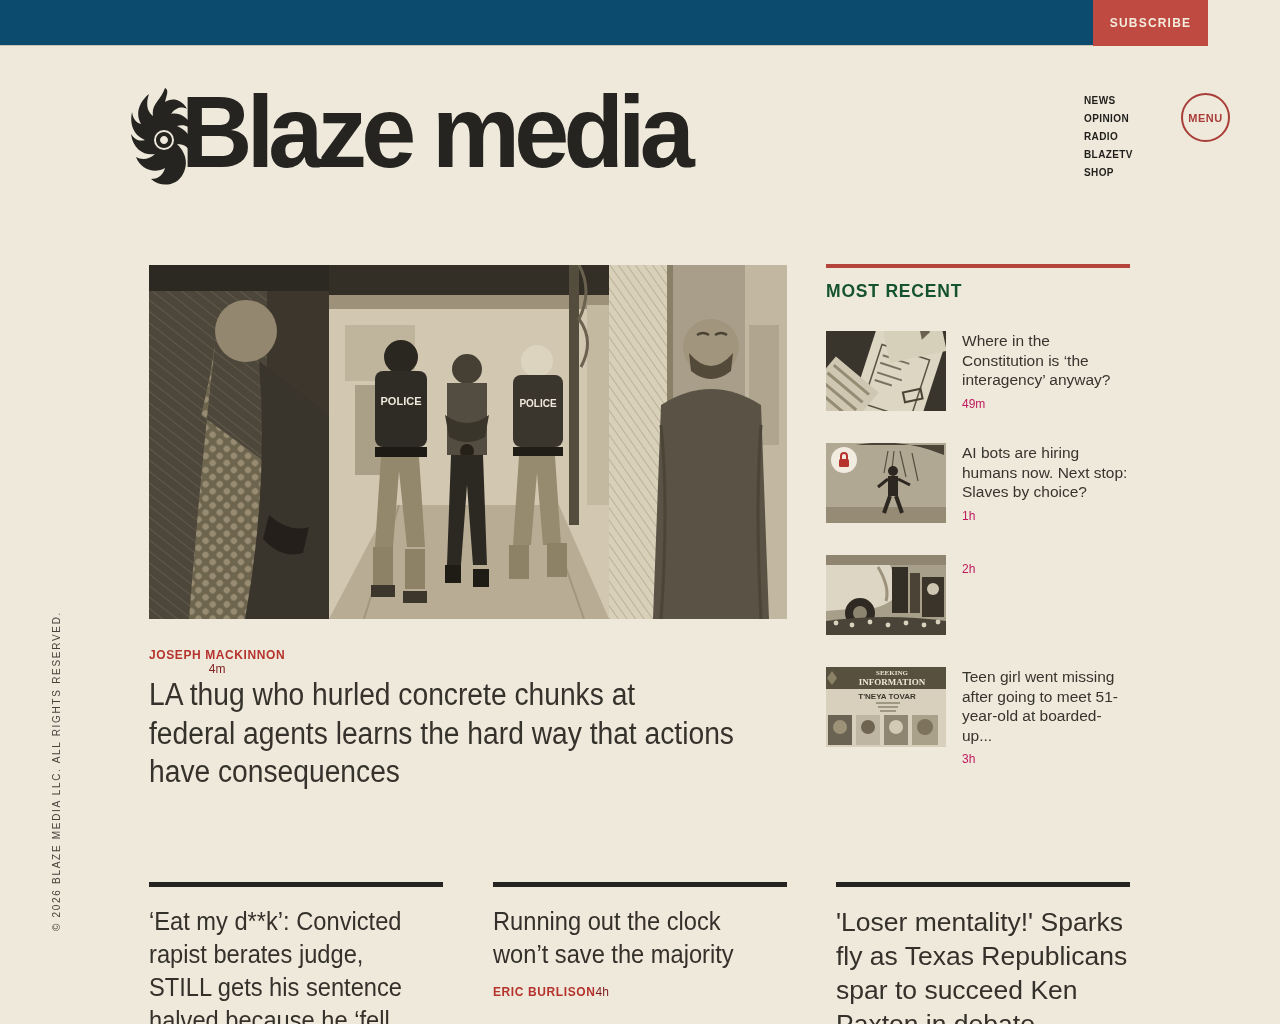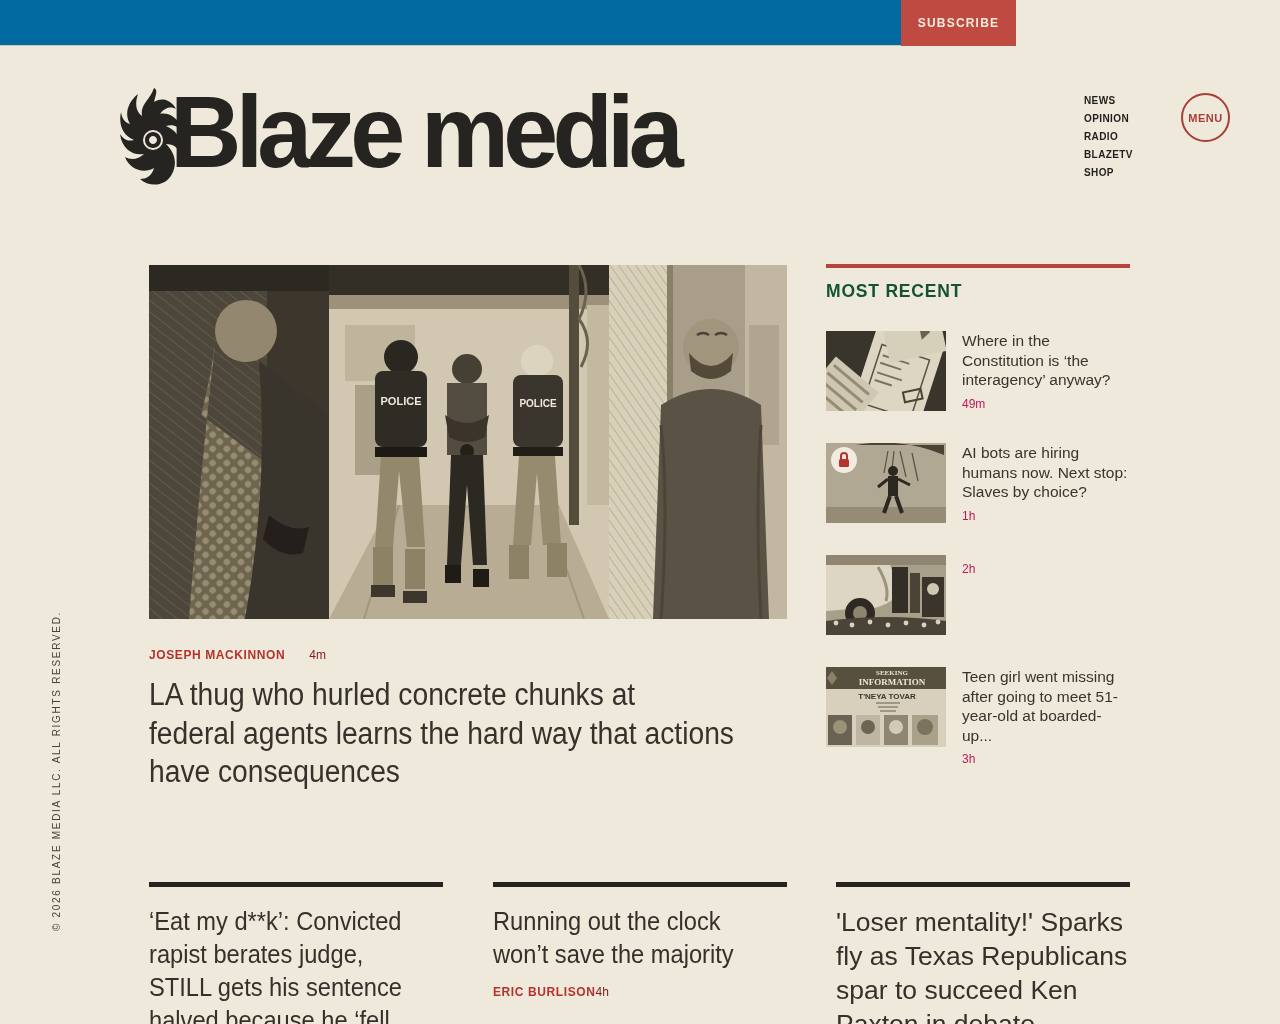--- a/index.html
+++ b/index.html
@@ -3,47 +3,47 @@
 <meta charset="utf-8">
 <style>
   html,body{margin:0;padding:0;}
   body{
     width:1280px;height:1024px;position:relative;overflow:hidden;
     background:#efe9dc;
     font-family:"Liberation Sans", sans-serif;
     color:#34312c;
   }
   
-  .topbar{position:absolute;left:0;top:0;width:1016px;height:45px;
-    border-bottom:1px solid #ccc6b6;background:#0369a1;z-index:5;}
+  .topbar{position:absolute;left:0;top:0;width:1208px;height:45px;
+    border-bottom:1px solid #ccc6b6;background:#0c4a6e;z-index:5;}
   .subscribe{position:absolute;right:0;top:0;width:115px;height:46px;
     background:#bf4a42;color:#f4ecdc;border:none;cursor:pointer;
     font-family:"Liberation Sans",sans-serif;
     font-size:12px;font-weight:bold;letter-spacing:1.2px;}
   
-  .logo{position:absolute;left:120px;top:82px;display:flex;align-items:flex-start;cursor:pointer;}
+  .logo{position:absolute;left:131px;top:82px;display:flex;align-items:flex-start;cursor:pointer;}
   .logo-flame{width:64px;height:112px;margin-right:-14px;}
   .logo-text{font-size:102px;font-weight:bold;letter-spacing:-6px;
     color:#262420;line-height:100px;transform:scaleX(0.97);transform-origin:0 0;white-space:nowrap;}
   .nav{position:absolute;left:1072px;top:92px;list-style:none;margin:0;padding:0;}
   .nav li{font-size:10px;font-weight:bold;letter-spacing:0.4px;color:#1f1e1b;
     line-height:18px;cursor:pointer;padding-left:12px;}
   .menu-btn{position:absolute;left:1181px;top:93px;width:49px;height:49px;
     border-radius:50%;border:2px solid #a93d38;background:transparent;cursor:pointer;
     color:#a93d38;font-size:11px;font-weight:bold;letter-spacing:0.5px;
     font-family:"Liberation Sans",sans-serif;
     display:flex;align-items:center;justify-content:center;}
   
   .copyright{position:absolute;left:51px;top:931px;transform-origin:0 0;
     transform:rotate(-90deg);white-space:nowrap;font-size:10px;
     letter-spacing:1.7px;color:#45423b;}
   
   .hero-img{position:absolute;left:149px;top:265px;width:638px;height:354px;cursor:pointer;}
   .hero-img svg{display:block;width:100%;height:100%;}
-  .byline{position:absolute;display:flex;align-items:flex-start;gap:24px;}
+  .byline{position:absolute;display:flex;align-items:center;flex-direction:column;}
   .hero-byline{left:149px;top:648px;}
   .author{font-size:12px;font-weight:bold;letter-spacing:0.6px;color:#b5332c;cursor:pointer;}
   .time{font-size:12px;color:#7f1d1d;}
   .headline{white-space:pre-line;cursor:pointer;}
   .cond{transform:scaleX(0.91);transform-origin:0 0;}
   .hero-headline{position:absolute;left:149px;top:676px;font-size:31px;
     line-height:38.5px;color:#35322c;font-weight:normal;margin:0;}
   
   .sidebar{position:absolute;left:826px;top:264px;width:304px;}
   .sidebar-rule{height:4px;background:#b5443c;}

